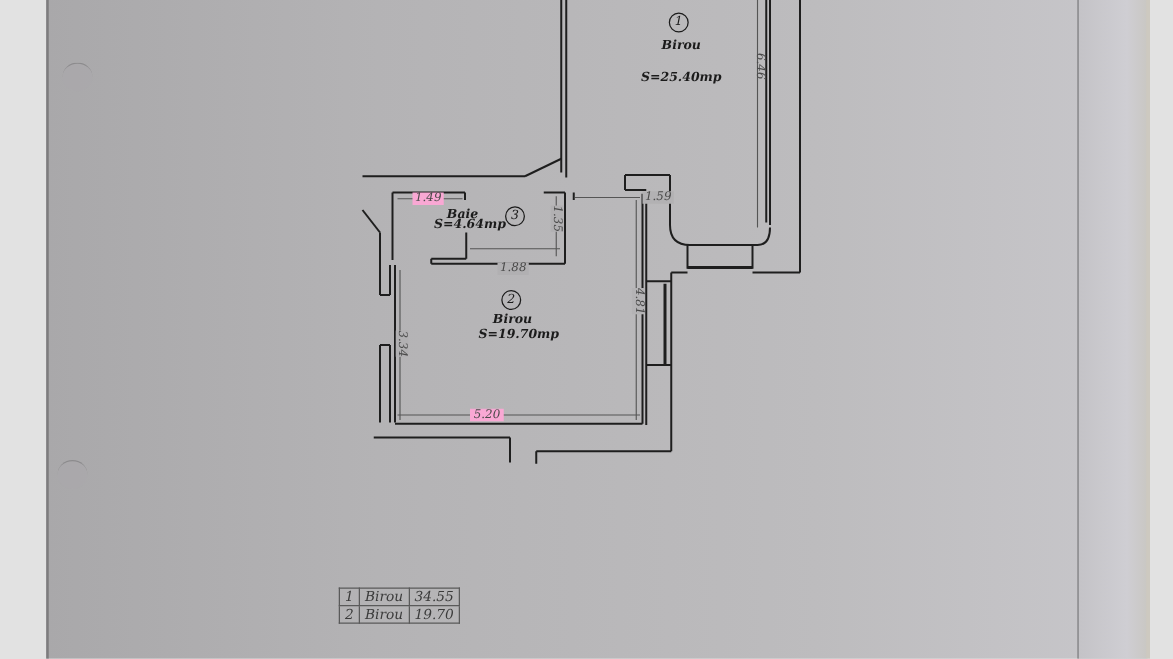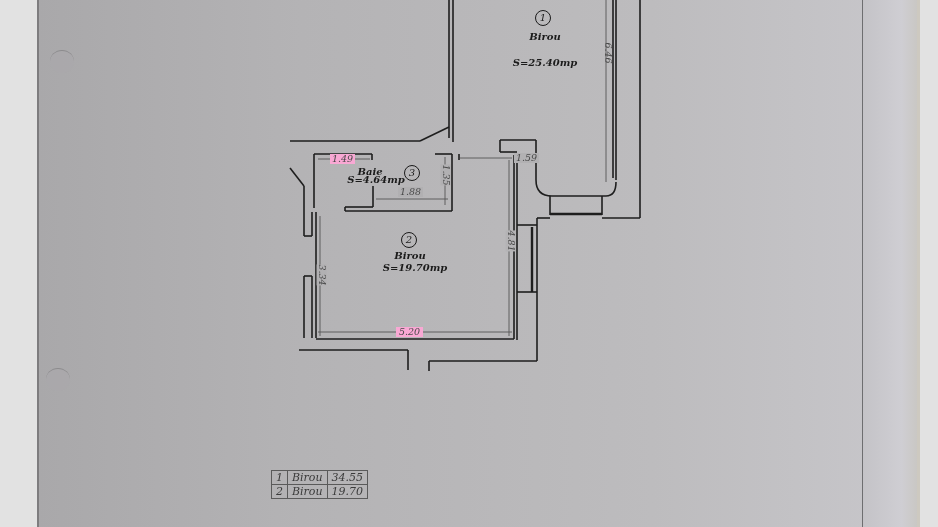--- a/index.html
+++ b/index.html
@@ -112,30 +112,30 @@
 
 <div class="num-circle" style="left:535px;top:10px;">1</div>
 <div class="lbl" style="left:510px;top:31px;width:70px;">Birou</div>
 <div class="lbl" style="left:505px;top:57px;width:80px;">S=25.40mp</div>
 <div class="dim v" style="left:597px;top:48px;">6.46</div>
 
 <div class="lbl" style="left:350px;top:166px;width:40px;">Baie</div>
 <div class="lbl" style="left:344px;top:174px;width:64px;">S=4.64mp</div>
 <div class="num-circle" style="left:404px;top:165px;">3</div>
 <div class="dim" style="left:330px;top:154px;background:#f9a8d4;padding:0 2px;">1.49</div>
-<div class="dim" style="left:398px;top:187px;background:#b1b0b2;padding:0 2px;">1.88</div>
+<div class="dim" style="left:398px;top:210px;background:#b1b0b2;padding:0 2px;">1.88</div>
 <div class="dim v" style="left:435px;top:170px;background:#b1b0b2;">1.35</div>
 <div class="dim" style="left:470px;top:153px;background:#b2b1b3;padding:0 2px;margin-left:44px;">1.59</div>
 
 <div class="num-circle" style="left:401px;top:232px;">2</div>
 <div class="lbl" style="left:380px;top:250px;width:60px;">Birou</div>
 <div class="lbl" style="left:375px;top:262px;width:80px;">S=19.70mp</div>
 <div class="dim v" style="left:500px;top:236px;background:#b4b3b5;">4.81</div>
 <div class="dim v" style="left:311px;top:270px;background:#b1b0b2;">3.34</div>
-<div class="dim" style="left:396px;top:327px;background:#f9a8d4;padding:0 3px;">5.20</div>
+<div class="dim" style="left:376px;top:327px;background:#f9a8d4;padding:0 3px;">5.20</div>
 
 <table class="legend">
   <tbody>
   <tr>
     <td>1</td>
     <td>Birou</td>
     <td>34.55</td>
   </tr>
   <tr>
     <td>2</td>

